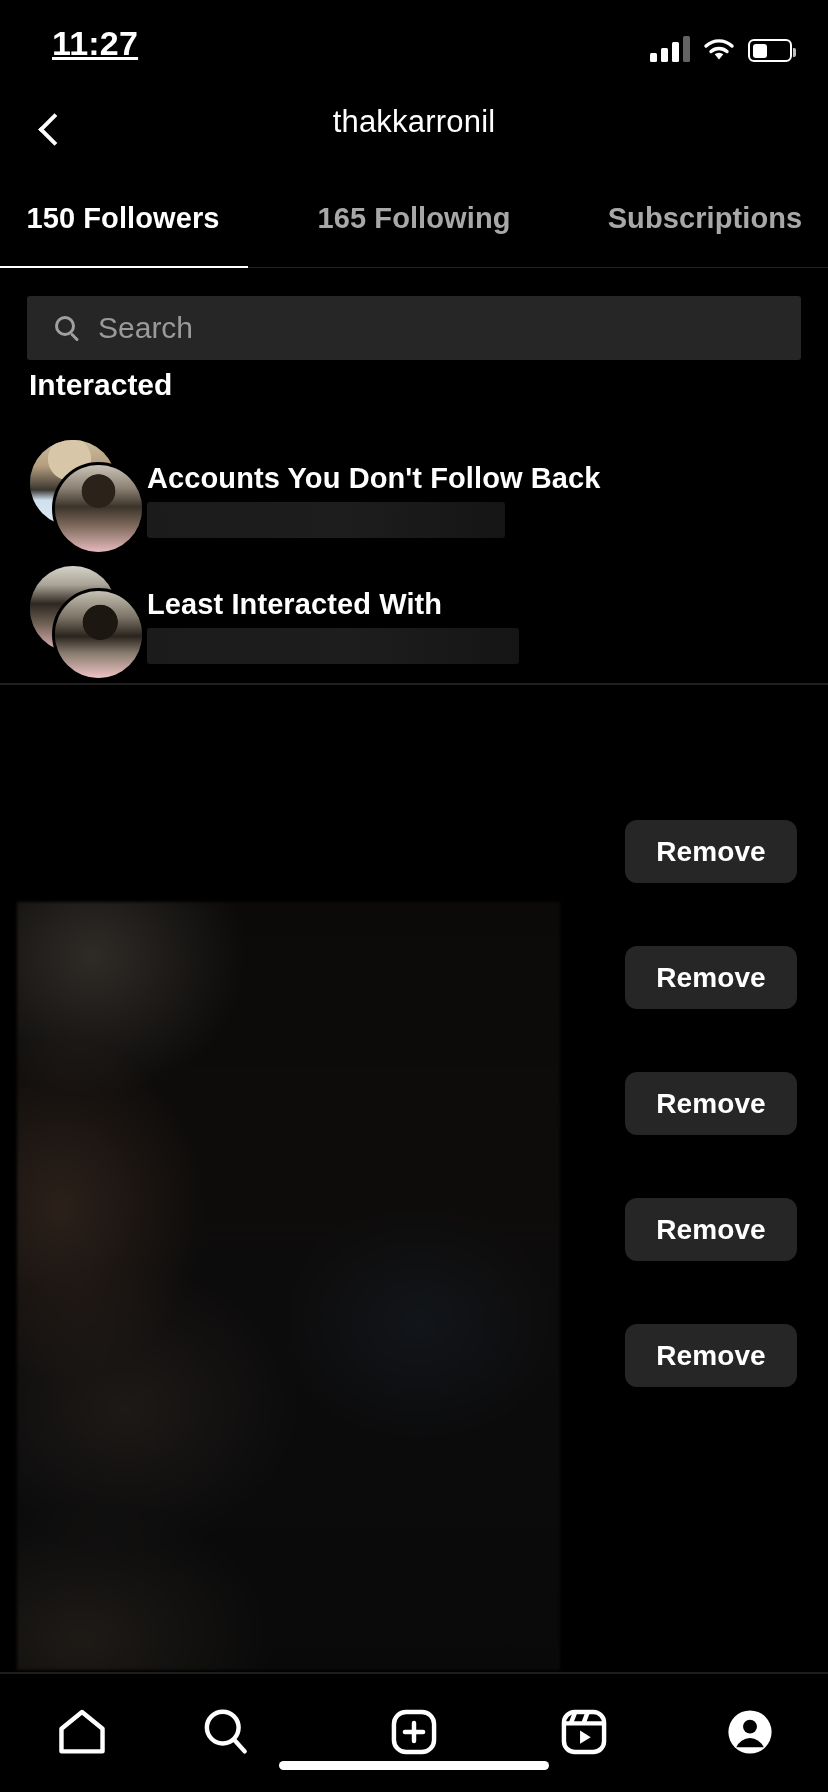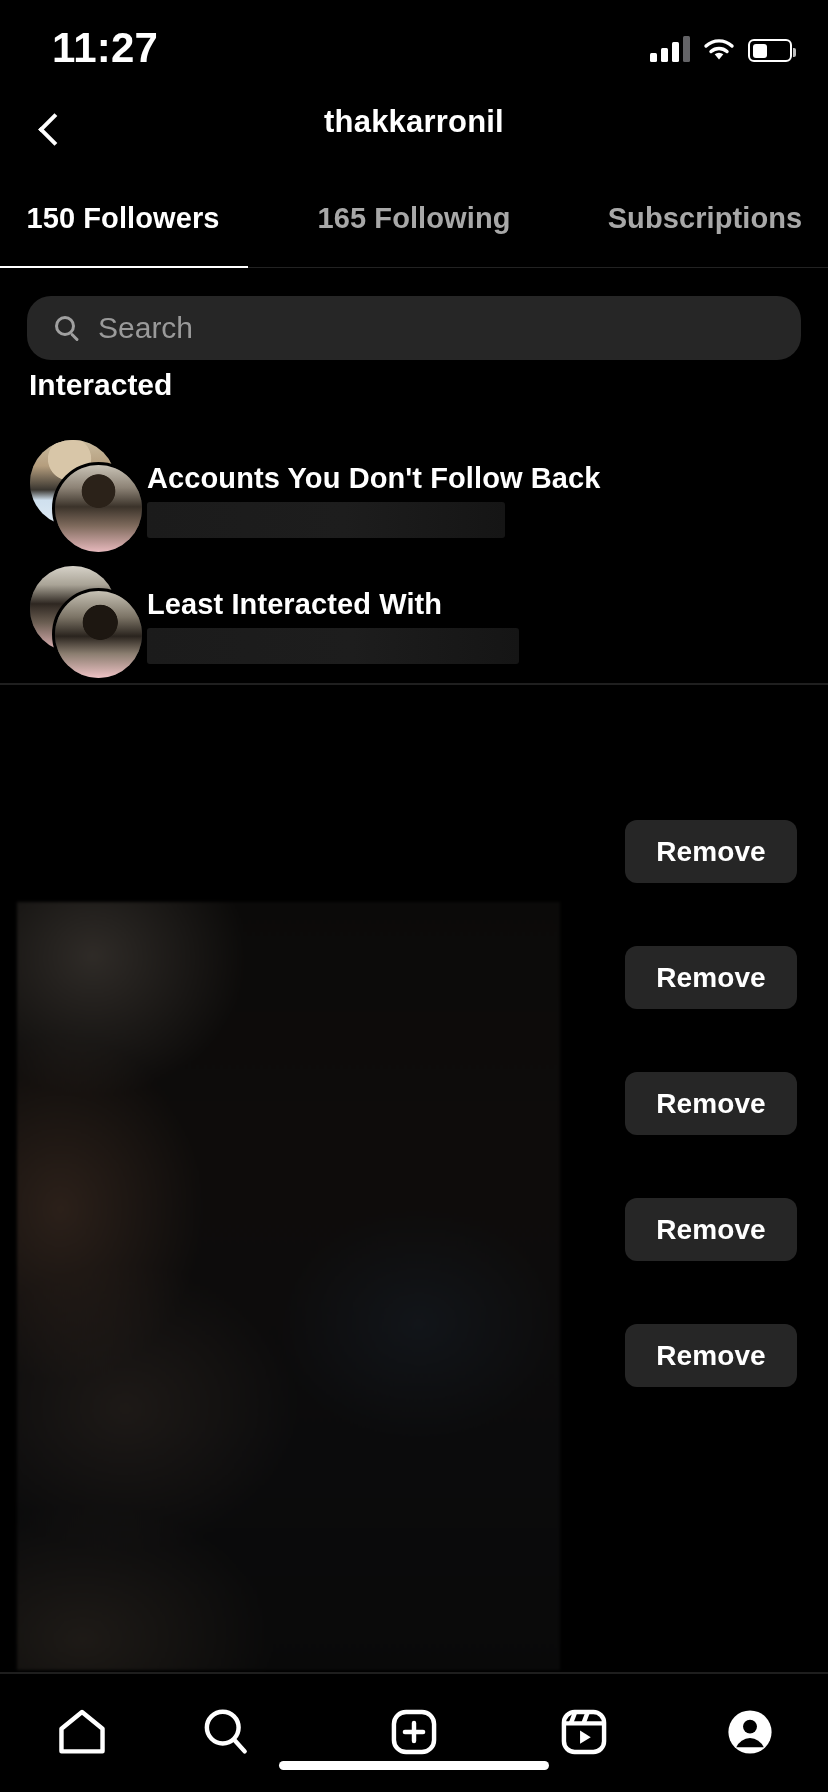--- a/index.html
+++ b/index.html
@@ -8,56 +8,56 @@
     background:#000;
     font-family:"Liberation Sans", sans-serif;
     overflow:hidden;
   }
   #screen { position:relative; width:828px; height:1792px; background:#000; }
 
   
   .statusbar { position:absolute; top:0; left:0; width:828px; height:90px; }
   .sb-time {
     position:absolute; left:52px; top:24px; width:160px;
-    color:#fff; font-size:42px; font-weight:600; letter-spacing:0.2px;
+    color:#fff; font-size:34px; font-weight:600; letter-spacing:0.2px;text-decoration:underline;
   }
   .sb-right { position:absolute; right:36px; top:32px; display:flex; align-items:flex-end; gap:13px; height:30px; }
   .signal { display:flex; align-items:flex-end; gap:4px; height:26px; }
   .signal i { display:block; width:7px; background:#fff; border-radius:1.5px; }
   .signal i:nth-child(1){ height:9px; }
   .signal i:nth-child(2){ height:14px; }
   .signal i:nth-child(3){ height:20px; }
   .signal i:nth-child(4){ height:26px; background:#636366; }
   .wifi { position:relative; width:32px; height:24px; }
   .battery { position:relative; width:44px; height:23px; border:2.5px solid #fff; border-radius:6px; }
   .battery::after{ content:""; position:absolute; right:-6px; top:7px; width:3.5px; height:9px; background:#fff; border-radius:0 2px 2px 0; opacity:.75;}
   .battery .lvl { position:absolute; left:2.5px; top:2.5px; bottom:2.5px; background:#fff; border-radius:3px; }
 
   
   .header { position:absolute; top:90px; left:0; width:828px; height:80px; }
   .back-btn { position:absolute; left:18px; top:6px; width:66px; height:66px; display:flex; align-items:center; justify-content:center; }
   .chev { width:23px; height:23px; border-left:4.5px solid #fff; border-bottom:4.5px solid #fff; transform:rotate(45deg); margin-left:6px; }
   .title {
     position:absolute; left:0; top:14px; width:828px; text-align:center;
-    color:#fff; font-size:31px; font-weight:700; letter-spacing:0.2px;
+    color:#fff; font-size:31px; font-weight:400; letter-spacing:0.2px;
   }
 
   
   .tabs { position:absolute; top:170px; left:0; width:828px; height:98px; display:flex;gap:45px; }
   .tab { flex:1; display:flex; align-items:center; justify-content:center; position:relative; height:96px; }
   .tab span { font-size:29px; font-weight:600; letter-spacing:0.1px; }
   .tab.active span { color:#fff; }
   .tab.inactive span { color:#a8a8a8; }
   .tab-underline { position:absolute; left:0; bottom:0; width:248px; height:2.5px; background:#fff; }
   .tab-hairline { position:absolute; left:0; bottom:0; width:828px; height:1px; background:#222; }
 
   
   .searchwrap { position:absolute; top:296px; left:27px; width:774px; height:64px; }
   .searchbox {
-    width:100%; height:64px; background:#262626; border-radius:24px;
+    width:100%; height:64px; background:#262626; border-radius:3px;
     display:flex; align-items:center; padding:0 0 0 28px;
   }
   .mag { position:relative; width:25px; height:25px; flex:0 0 auto; }
   .mag .ring { position:absolute; left:0; top:0; width:20px; height:20px; border:3px solid #a0a0a0; border-radius:50%; }
   .mag .hdl  { position:absolute; left:16px; top:16px; width:10px; height:3px; background:#a0a0a0; border-radius:2px; transform:rotate(45deg); transform-origin:left center; }
   .searchbox .ph { margin-left:18px; color:#9a9a9a; font-size:30px; }
 
   
   .cat-heading { position:absolute; left:29px; top:368px; color:#fff; font-size:30px; font-weight:700; }
 

